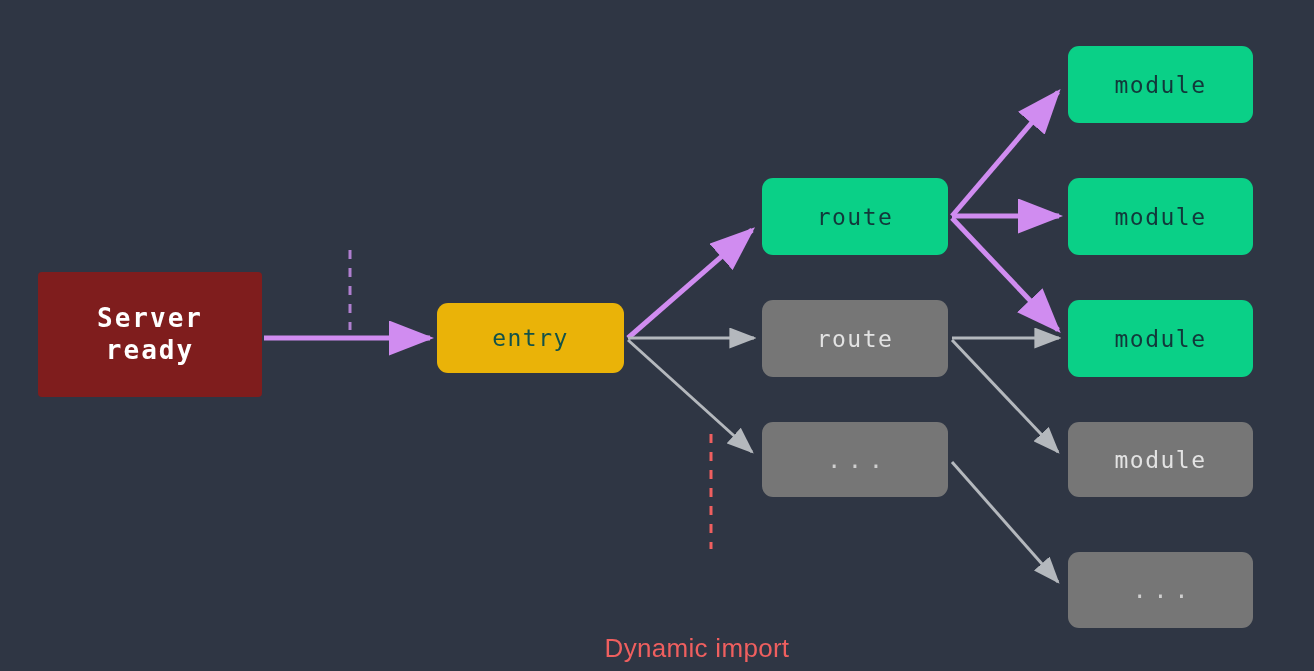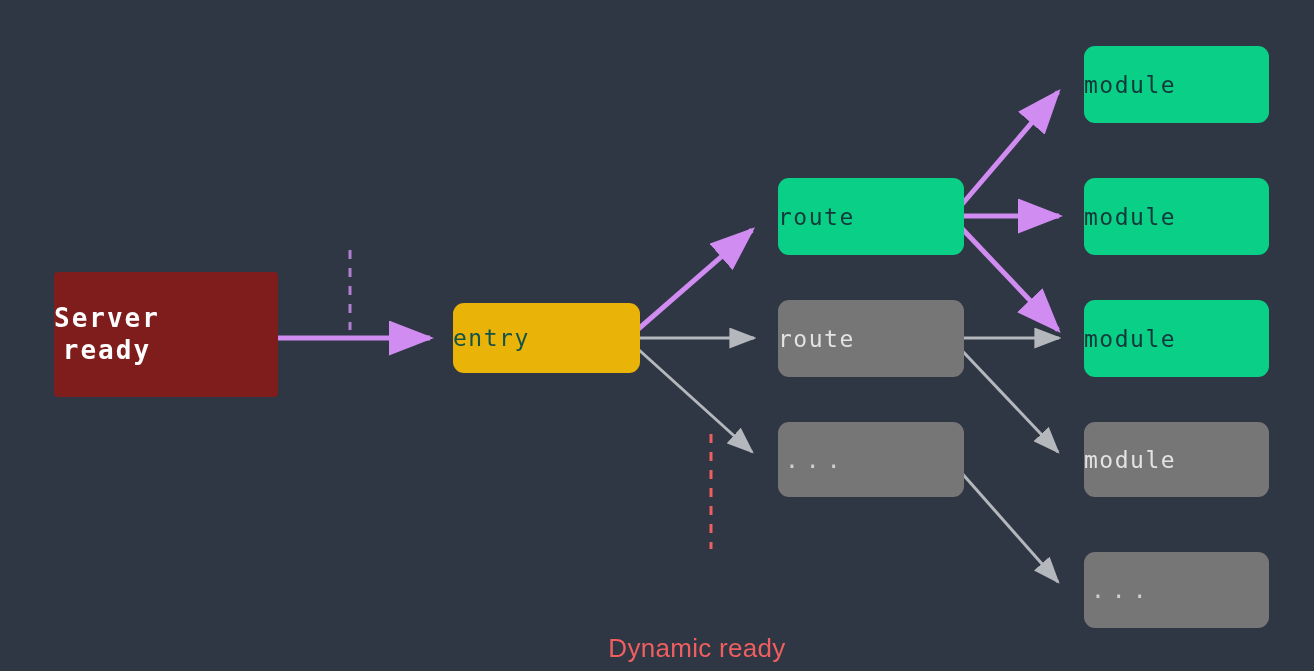--- a/index.html
+++ b/index.html
@@ -22,25 +22,25 @@
     top: 0;
     width: 1314px;
     height: 671px;
     pointer-events: none;
   }
   .node {
     position: absolute;
     box-sizing: border-box;
     display: flex;
     align-items: center;
+    justify-content: center;
     border-radius: 11px;
     font-family: "DejaVu Sans Mono", "Liberation Mono", monospace;
     letter-spacing: 1.5px;
     z-index: 3;
-    margin-left: 16px;
   }
   .node-server {
     background: #7f1d1d;
     color: #ffffff;
     font-weight: bold;
     font-size: 26px;
     line-height: 1.22;
     text-align: center;
     letter-spacing: 2px;
     border-radius: 4px;
@@ -154,17 +154,17 @@
   <div class="node node-gray" style="left:1068px; top:422px; width:185px; height:75px;">
     <span>module</span>
   </div>
 
   <div class="node node-dots" style="left:1068px; top:552px; width:185px; height:76px;">
     <span>...</span>
   </div>
 
 
   <div class="label label-dynamic" style="left:697px; top:562px; transform:translateX(-50%);">
-    <div>Dynamic ready</div>
+    <div>Dynamic import</div>
     
   </div>
 
 </div>
 
 </body></html>

